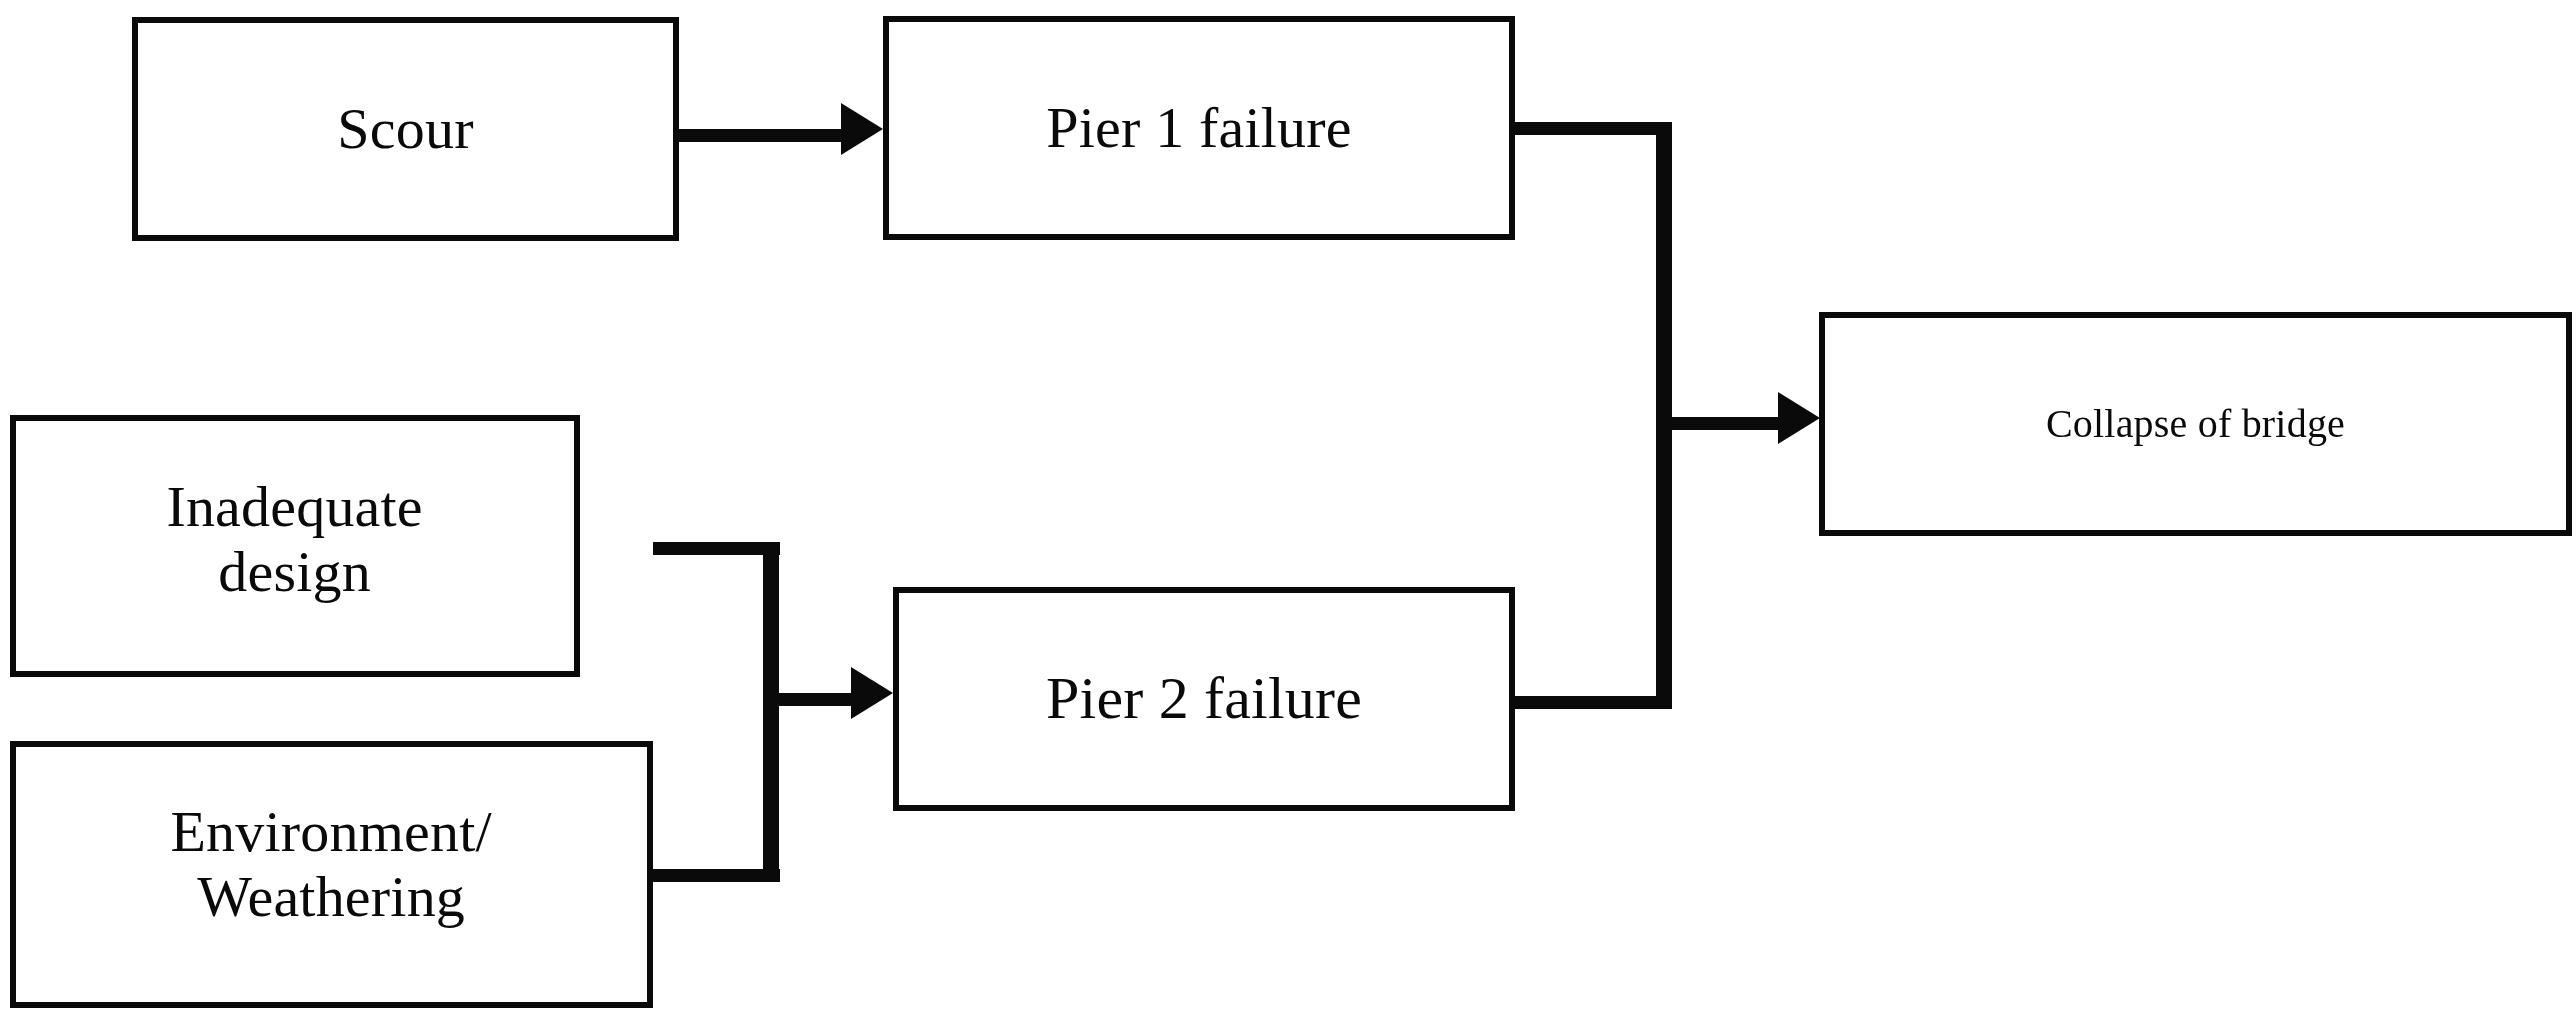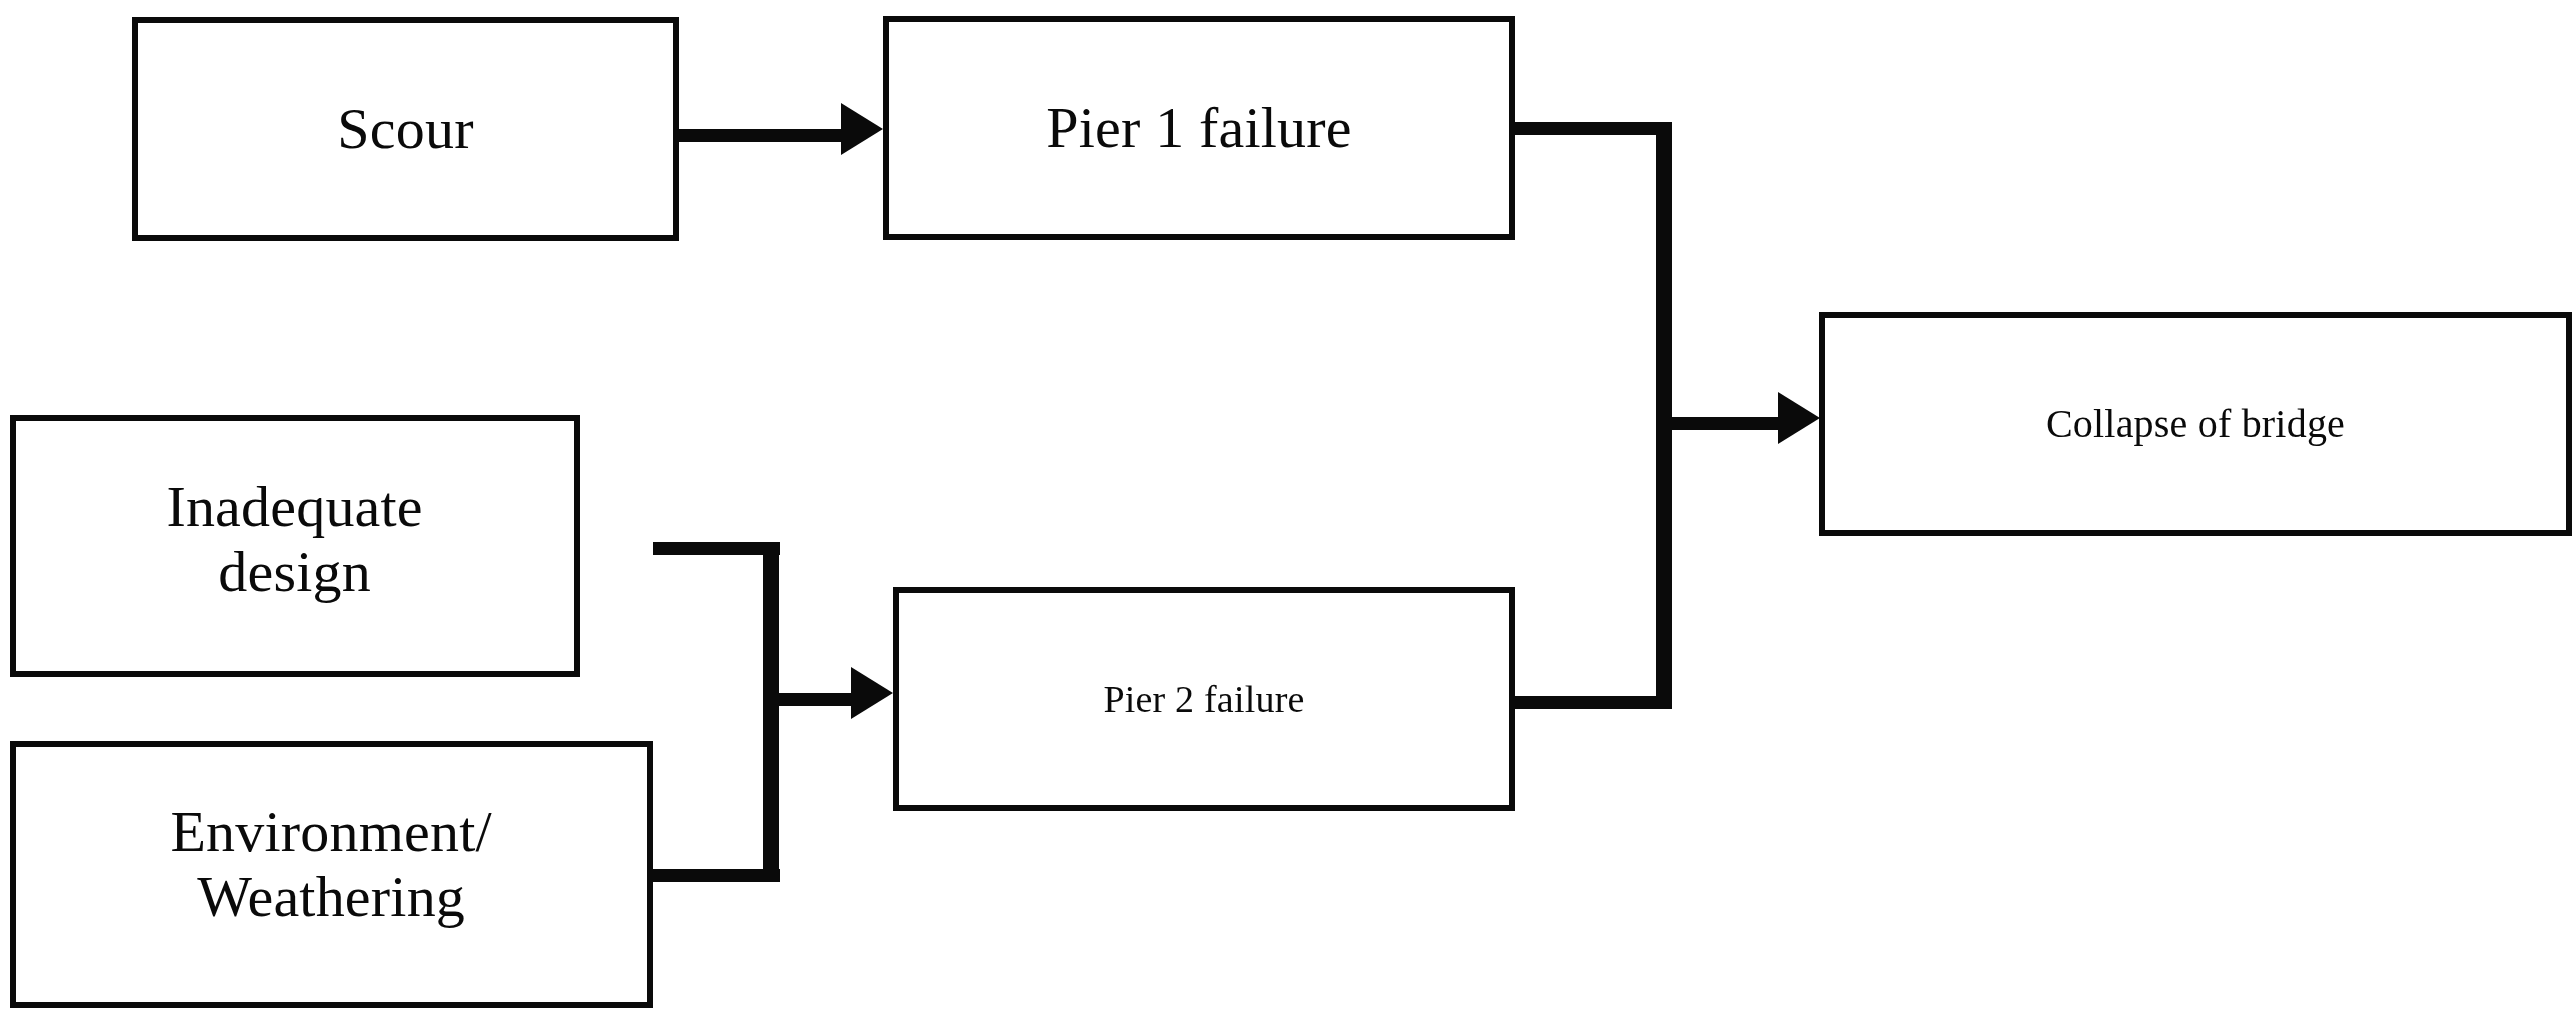--- a/index.html
+++ b/index.html
@@ -35,21 +35,21 @@
   .node .label {
     display: block;
     width: 100%;
     white-space: pre-line;
   }
 
   #node-scour            { left:104px;  top:17.3px;   width:547px; height:224px; font-size:58px;margin-left:28px; }
   #node-pier1            { left:883px;  top:16.3px;   width:632px; height:224px; font-size:58px; }
   #node-collapse         { left:1819px; top:312px;  width:753px; height:224px; font-size:40px; }
   #node-inadequate       { left:9.6px;   top:415px;  width:570px; height:262px; font-size:58px; }
-  #node-pier2            { left:893px;  top:587px;  width:622px; height:224px; font-size:38px; }
+  #node-pier2            { left:893px;  top:587px;  width:622px; height:224px; font-size:60px; }
   #node-environment      { left:9.6px;   top:741px;  width:643px; height:267px; font-size:58px; }
 
   
   #node-inadequate .label  { transform: translateY(-5.8px); }
   #node-environment .label { transform: translateY(-9.6px); }
 
   
   .conn {
     position: absolute;
     background: #0a0a0a;

